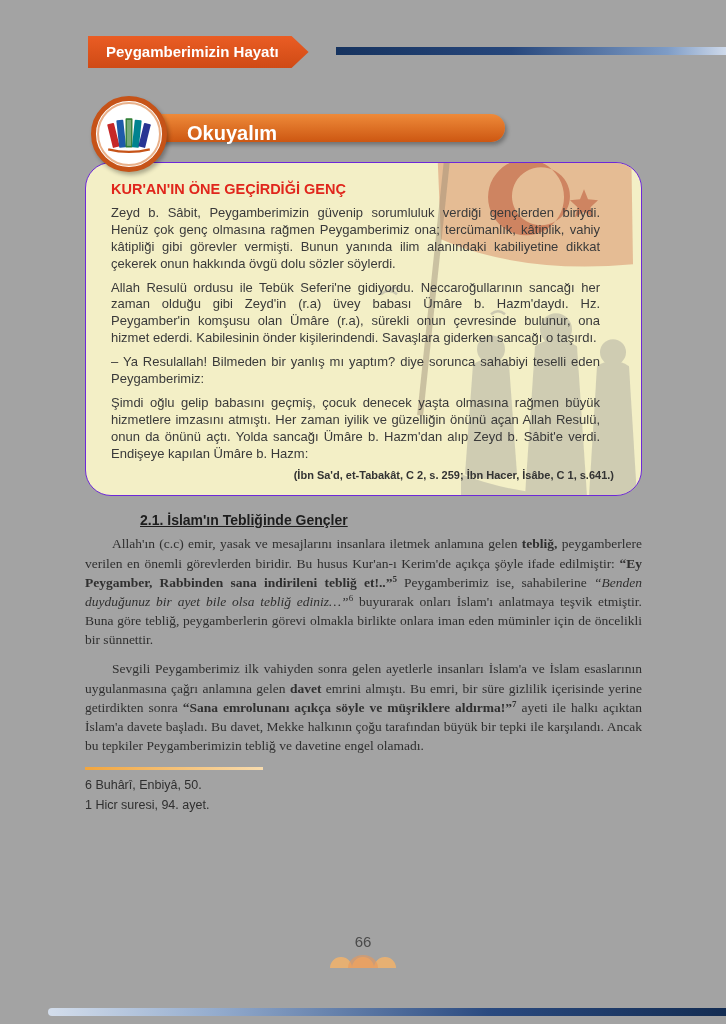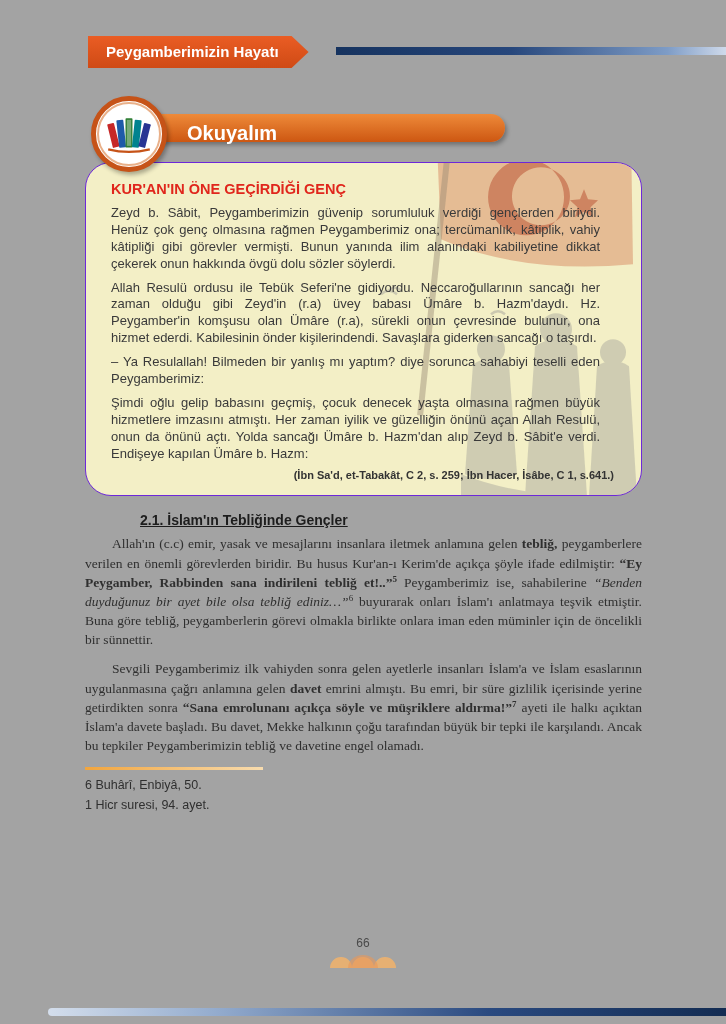--- a/index.html
+++ b/index.html
@@ -77,21 +77,21 @@
   
   .footnote-rule{
     margin-top:12px;width:178px;height:3px;
     background:linear-gradient(to right,#f2a53d,#f8dcae);
   }
   .footnotes{margin-top:6px;font-size:12.5px;line-height:1.55;color:#2f2f2f;}
 
   
   .page-number{
     position:absolute;left:0;right:0;bottom:74px;text-align:center;
-    font-size:12px;color:#4a4a4a;
+    font-size:15px;color:#4a4a4a;
   }
   .scallop{position:absolute;left:0;right:0;bottom:52px;text-align:center;}
   .bottom-rule{
     position:absolute;left:48px;right:0;bottom:8px;height:8px;border-radius:4px 0 0 4px;
     background:linear-gradient(to right,#d4deec 0%,#93abcd 25%,#2a4a80 65%,#132c52 100%);
   }
 </style>
 </head>
 <body>
 

